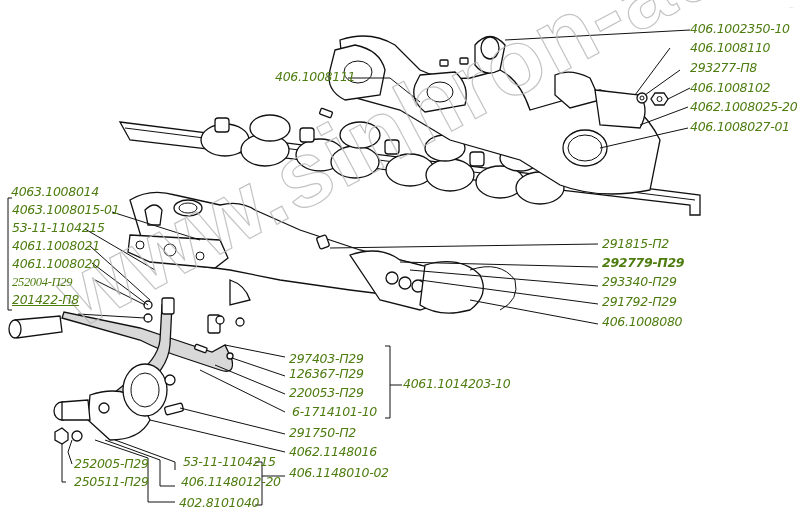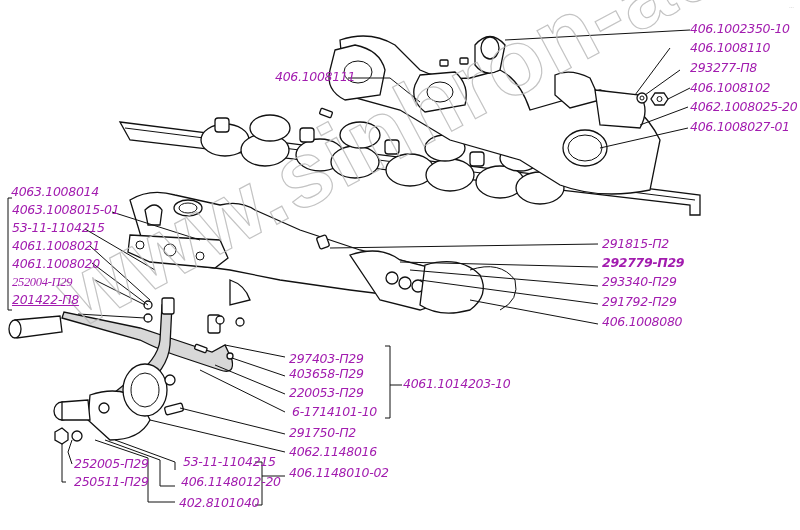--- a/index.html
+++ b/index.html
@@ -1,18 +1,18 @@
 <!DOCTYPE html>
 <html><head>
 <meta charset="utf-8">
 <style>
   html, body { margin: 0; padding: 0; background: #ffffff; }
   body { width: 800px; height: 530px; position: relative; overflow: hidden; font-family: "Liberation Sans", sans-serif; }
   #diagram { position: absolute; left: 0; top: 0; width: 800px; height: 530px; }
-  .lbl { position: absolute; font-family: "DejaVu Sans", sans-serif; font-style: italic; font-size: 12.5px; color: #a21caf; letter-spacing: -0.3px; white-space: nowrap; line-height: 14px; }
+  .lbl { position: absolute; font-family: "DejaVu Sans", sans-serif; font-style: italic; font-size: 12.5px; color: #4d7c0f; letter-spacing: -0.3px; white-space: nowrap; line-height: 14px; }
   .watermark { position: absolute; left: 40px; top: 255px; font-family: "Liberation Sans", sans-serif; font-size: 92px; font-weight: bold; color: transparent; -webkit-text-stroke: 1.2px #b9b9b9; transform: rotate(-28deg); transform-origin: left top; white-space: nowrap; letter-spacing: 2px; opacity: 0.85; }
   .corner-mark { position: absolute; right: 6px; top: 3px; font-size: 5px; color: #999; font-family: "Liberation Sans", sans-serif; }
   svg .part { fill: #fff; stroke: #111; stroke-width: 1.3; }
   svg .part-thin { fill: none; stroke: #111; stroke-width: 1; }
   svg .hose { fill: #d8d8d8; stroke: #111; stroke-width: 1.3; }
   svg .leader { fill: none; stroke: #111; stroke-width: 1; }
 </style>
 </head>
 <body>
 
@@ -179,21 +179,21 @@
 <div class="lbl" style="left:12px; top:275px;font-family:Liberation Serif, serif;">252004-П29</div>
 <div class="lbl" style="left:12px; top:293px;text-decoration:underline;">201422-П8</div>
 
 <div class="lbl" style="left:602px; top:237px;">291815-П2</div>
 <div class="lbl" style="left:602px; top:256px;font-weight:bold;">292779-П29</div>
 <div class="lbl" style="left:602px; top:275px;">293340-П29</div>
 <div class="lbl" style="left:602px; top:295px;">291792-П29</div>
 <div class="lbl" style="left:602px; top:315px;">406.1008080</div>
 
 <div class="lbl" style="left:289px; top:352px;">297403-П29</div>
-<div class="lbl" style="left:289px; top:367px;">403658-П29</div>
+<div class="lbl" style="left:289px; top:367px;">126367-П29</div>
 <div class="lbl" style="left:289px; top:386px;">220053-П29</div>
 <div class="lbl" style="left:292px; top:405px;">6-1714101-10</div>
 <div class="lbl" style="left:403px; top:377px;">4061.1014203-10</div>
 
 <div class="lbl" style="left:289px; top:426px;">291750-П2</div>
 <div class="lbl" style="left:289px; top:445px;">4062.1148016</div>
 
 <div class="lbl" style="left:183px; top:455px;">53-11-1104215</div>
 <div class="lbl" style="left:181px; top:475px;">406.1148012-20</div>
 <div class="lbl" style="left:179px; top:496px;">402.8101040</div>

